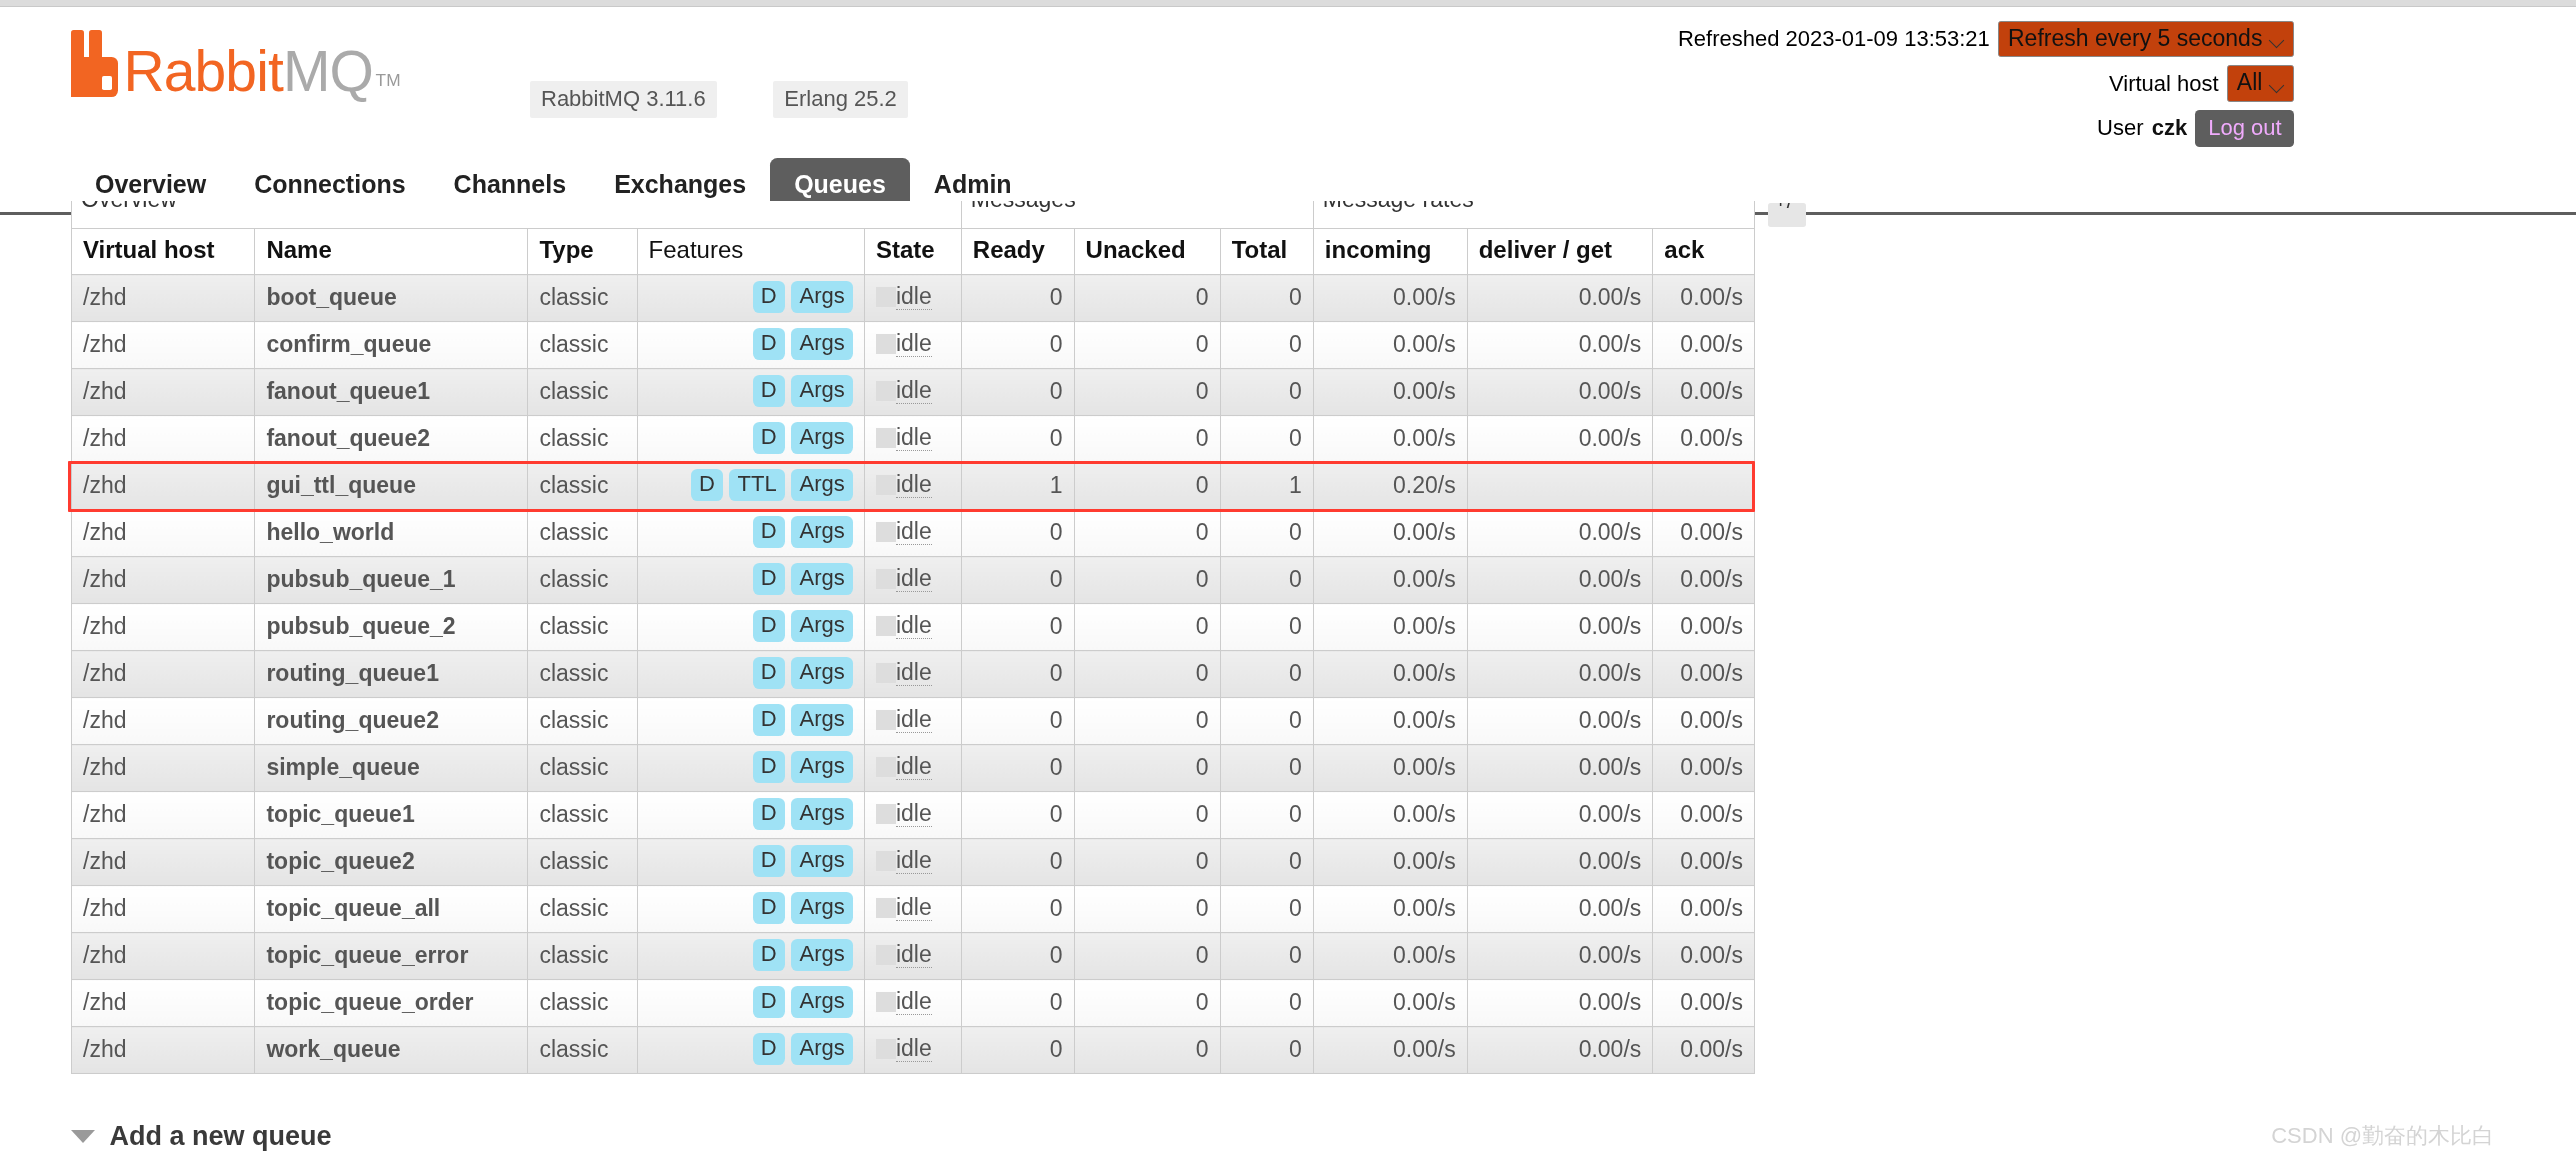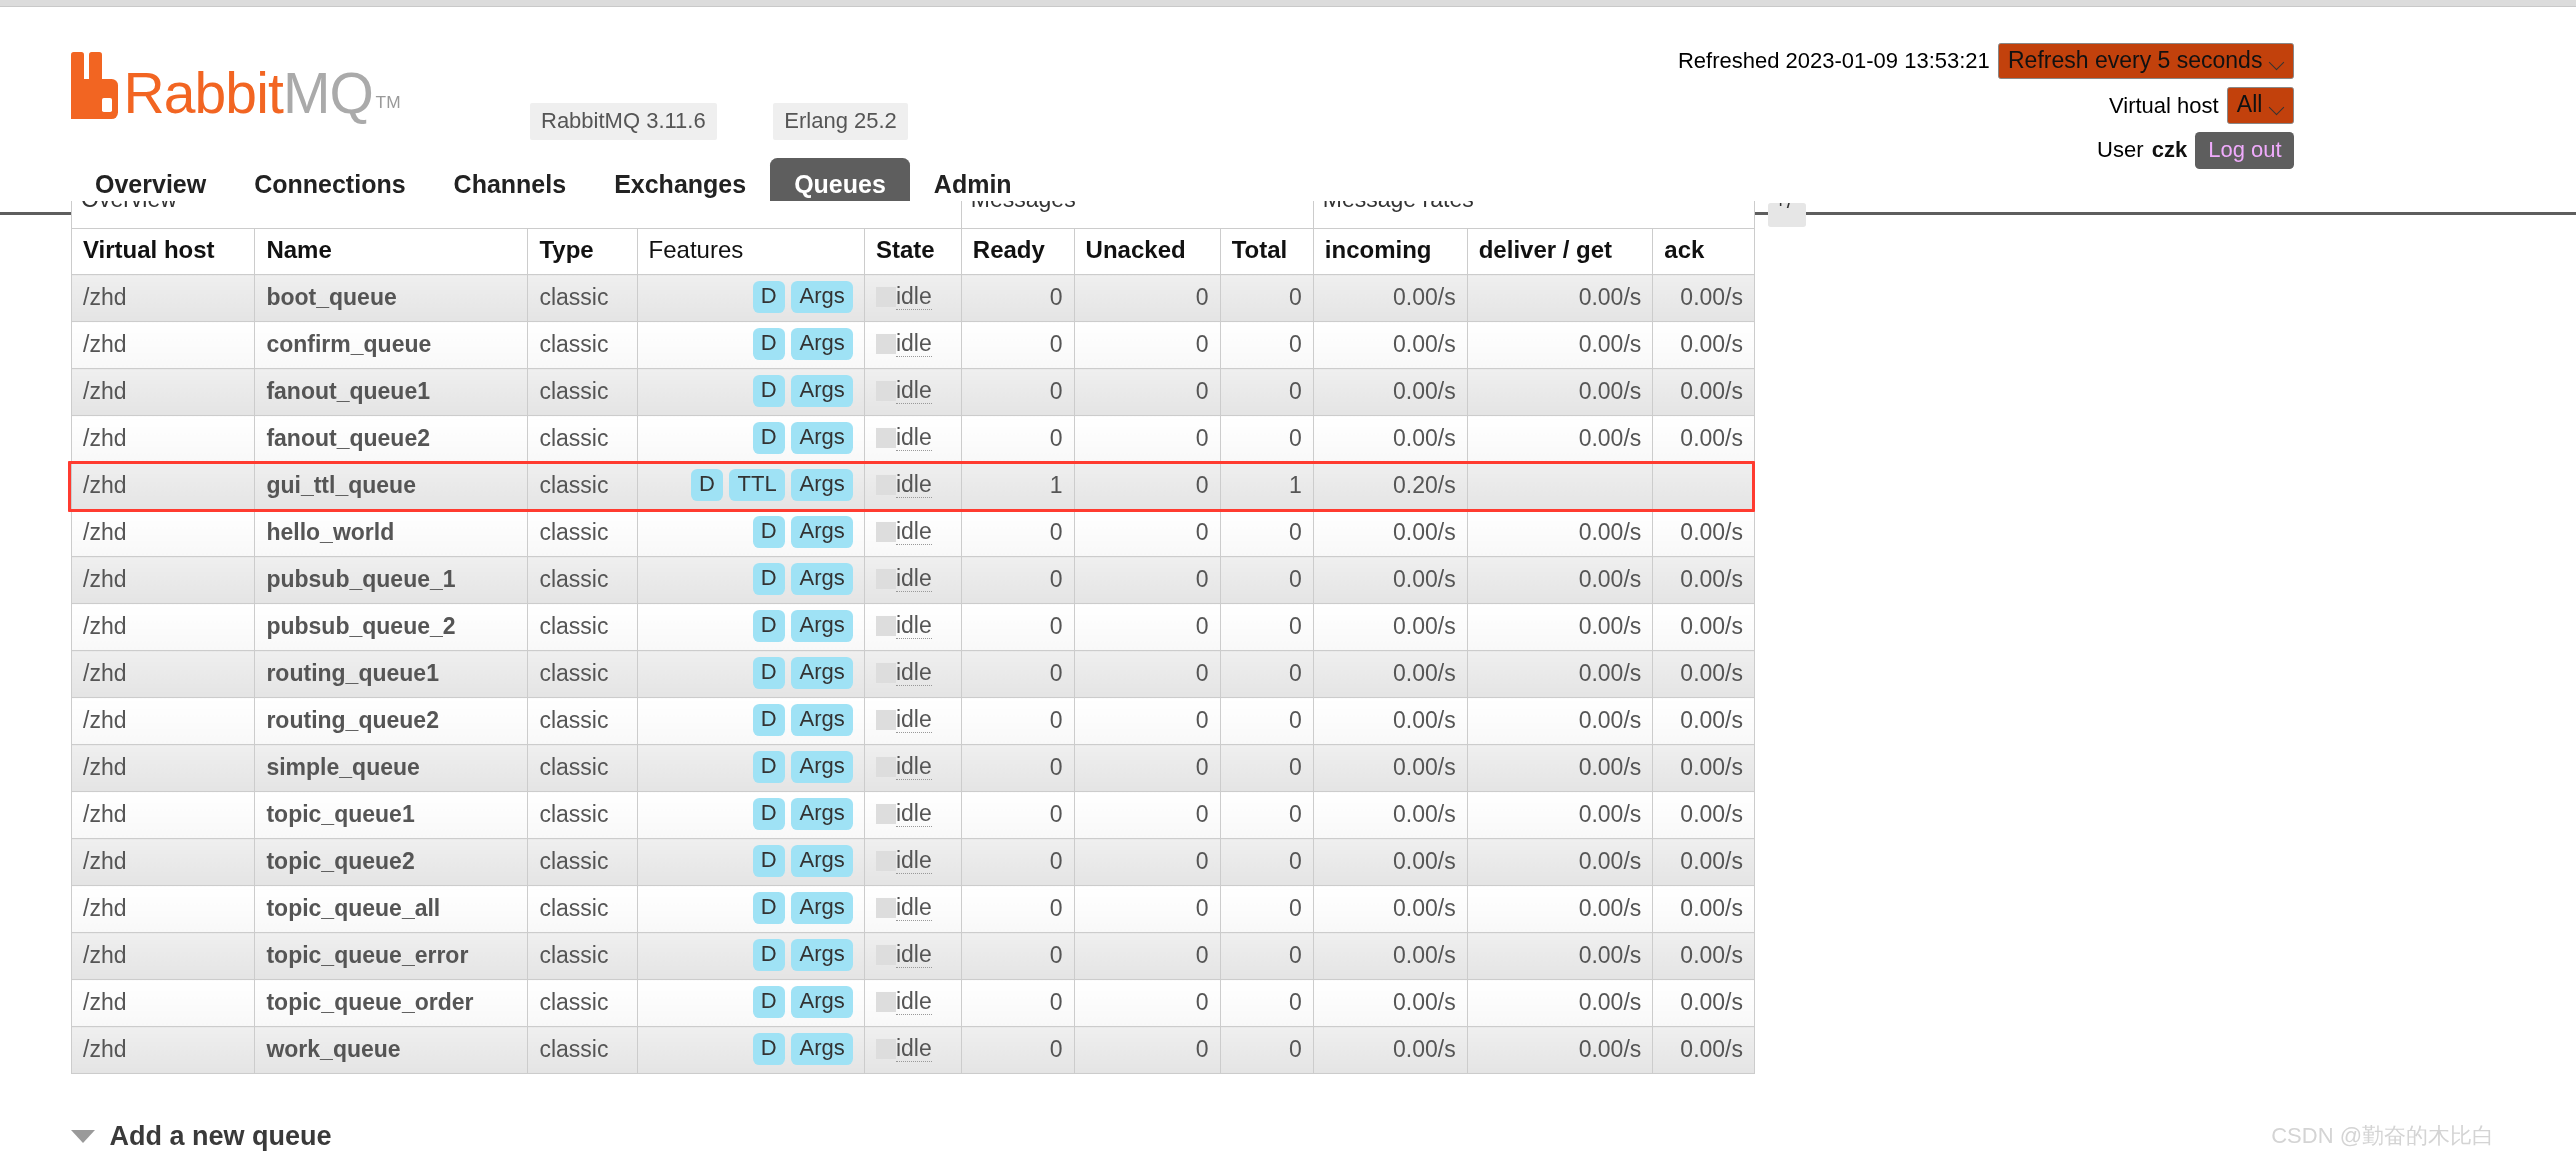--- a/index.html
+++ b/index.html
@@ -22,21 +22,21 @@
   .browser-strip {
     position: absolute; top: 0; left: 0;
     width: 2576px; height: 7.3px;
     background: #dcdcdc;
     border-bottom: 0.9px solid #c9c9c9;
   }
 
   
   .header {
     position: absolute;
-    top: 23px; left: 0;
+    top: 1px; left: 0;
     width: 2320px; height: 155px;
   }
   .logo-area {
     position: absolute;
     left: 71px; top: 29px;
     display: flex;
     align-items: flex-end;
   }
   .logo-mark {
     position: relative;

